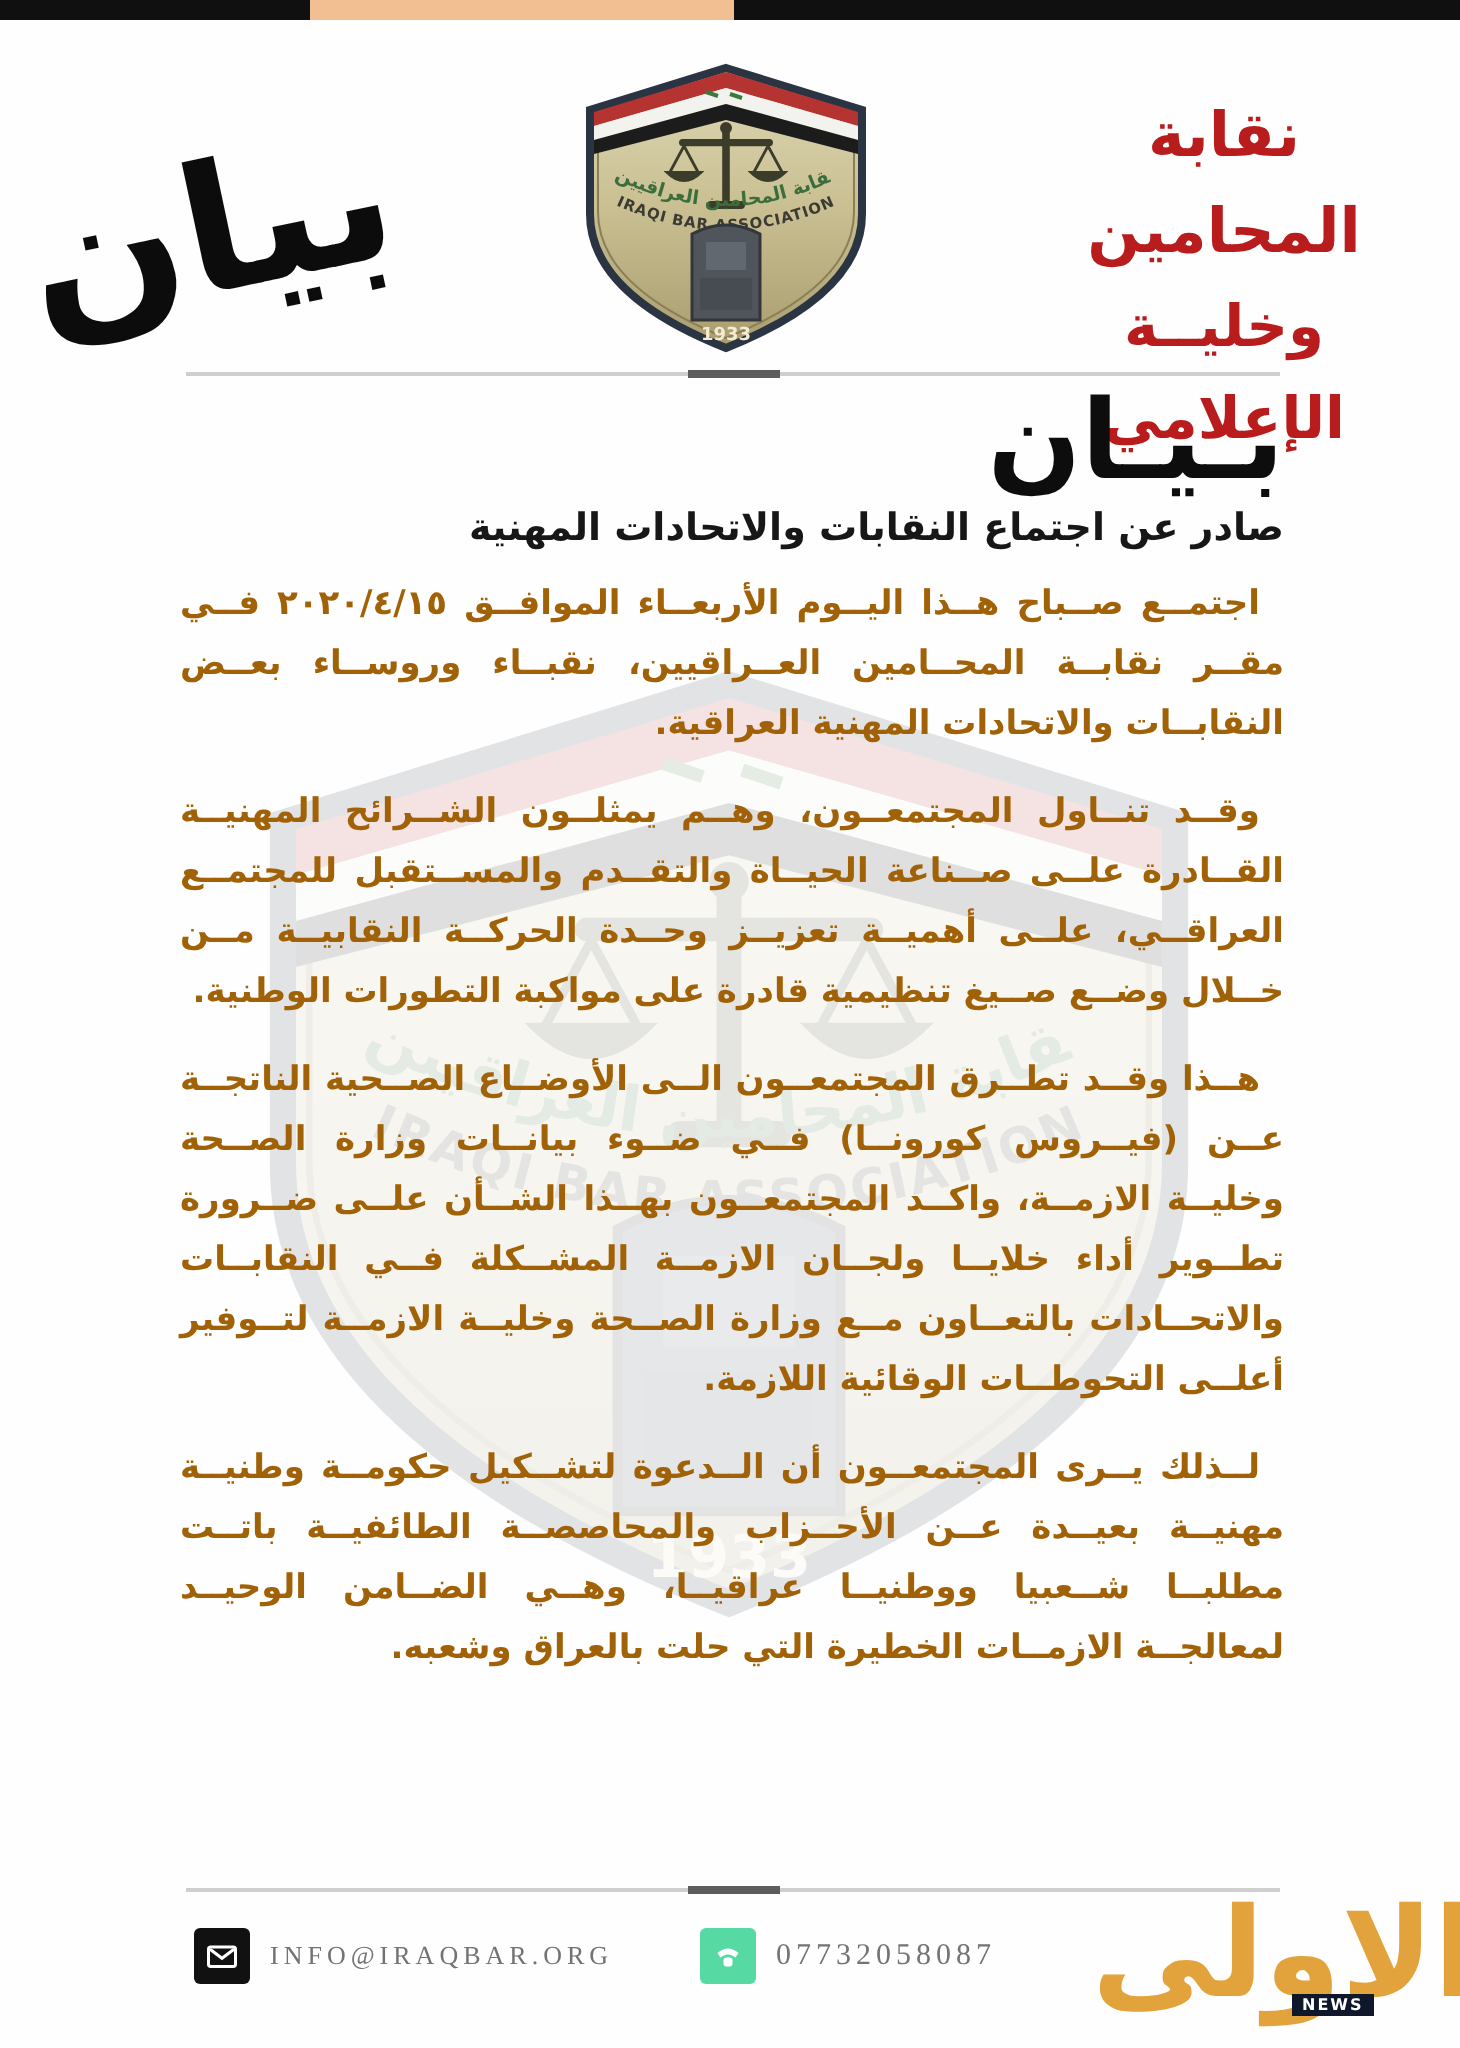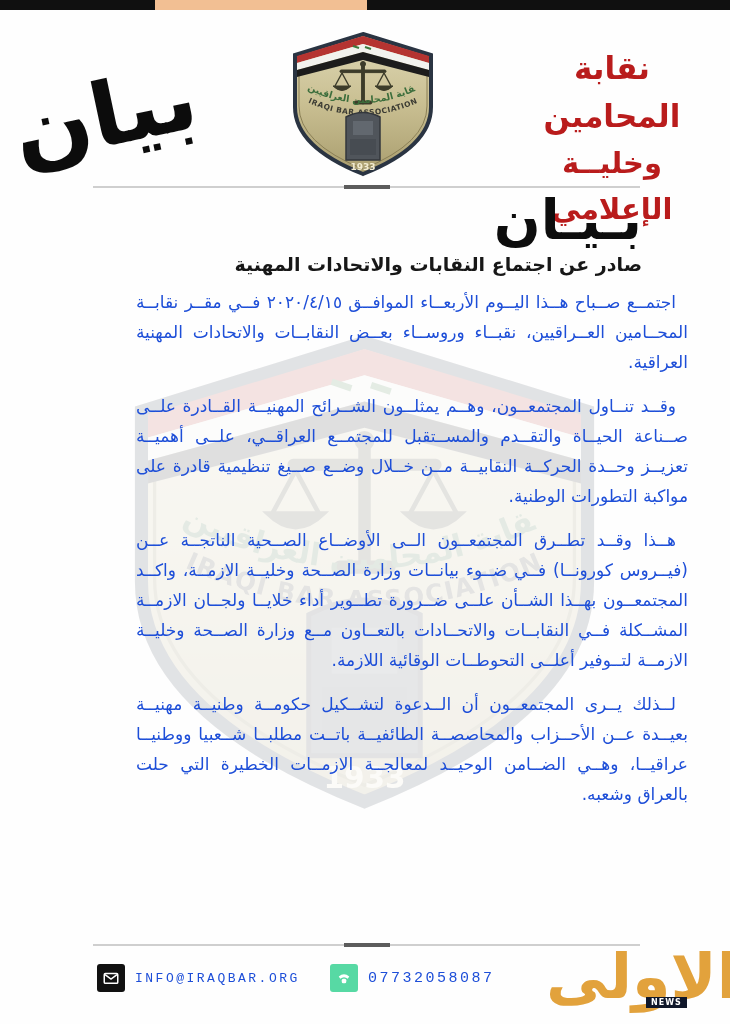--- a/index.html
+++ b/index.html
@@ -30,42 +30,42 @@
   .divider-1 { top:186px; }
   .divider-2 { top:944px; }
 
   
   .title-wrap { position:absolute; left:90px; top:190px; width:552px; text-align:right; direction:rtl; }
   .statement-title { font-size:55px; font-weight:bold; color:#0d0d0d; line-height:60px; }
   .statement-subtitle { font-size:19px; font-weight:bold; color:#171717; margin-top:3px; }
 
   
   .body-text { position:absolute; left:90px; top:287px; width:552px; direction:rtl; text-align:justify;
-               font-size:17px; font-weight:normal; color:#1d4ed8; line-height:30px;margin-left:46px; }
+               font-size:17px; font-weight:bold; color:#a16207; line-height:30px; }
   .body-text p { text-indent:12px; }
   .body-text p + p { margin-top:14px; }
 
   
   .watermark { position:absolute; left:102px; top:326px; width:525px; height:492px; opacity:0.13; pointer-events:none; }
 
   
   .signature { position:absolute; left:48px; top:842px; width:222px; text-align:center; direction:rtl;
                font-weight:bold; color:#1a1a1a; }
   .signature .sig-name  { font-size:18px; line-height:30px; }
   .signature .sig-title { font-size:17px; line-height:34px; }
   .signature .sig-date  { font-size:17px; line-height:32px; }
 
   
   .footer { position:absolute; left:0; top:958px; width:730px; height:46px; }
   .contact { position:absolute; display:flex; align-items:center; gap:10px; }
   .contact .icon-sq { width:28px; height:28px; border-radius:3px; display:flex; align-items:center; justify-content:center; }
   .icon-black { background:#111111; }
-  .contact .label { font-family:Liberation Mono, monospace; font-size:13px; letter-spacing:2.5px; color:#1d4ed8; white-space:nowrap; }
+  .contact .label { font-family:Liberation Serif, serif; font-size:13px; letter-spacing:2.5px; color:#737373; white-space:nowrap; }
   .contact-email { left:97px; top:6px; }
-  .contact-phone { left:290px; top:6px;padding-left:40px; }
+  .contact-phone { left:310px; top:6px;padding-left:40px; }
   .contact-web   { left:478px; top:6px; }
 
   
   .corner-logo { position:absolute; right:-8px; bottom:-6px; width:122px; height:92px; text-align:center; }
   .corner-logo .kufic { font-size:62px; font-weight:bold; color:#e2a23c; line-height:78px; letter-spacing:-3px; direction:rtl; }
   .corner-logo .news-badge { position:absolute; left:30px; bottom:22px; background:#0f172a; color:#ffffff;
                              font-size:8px; font-weight:bold; letter-spacing:1px; padding:1px 5px; }
 </style>
 </head>
 <body>

